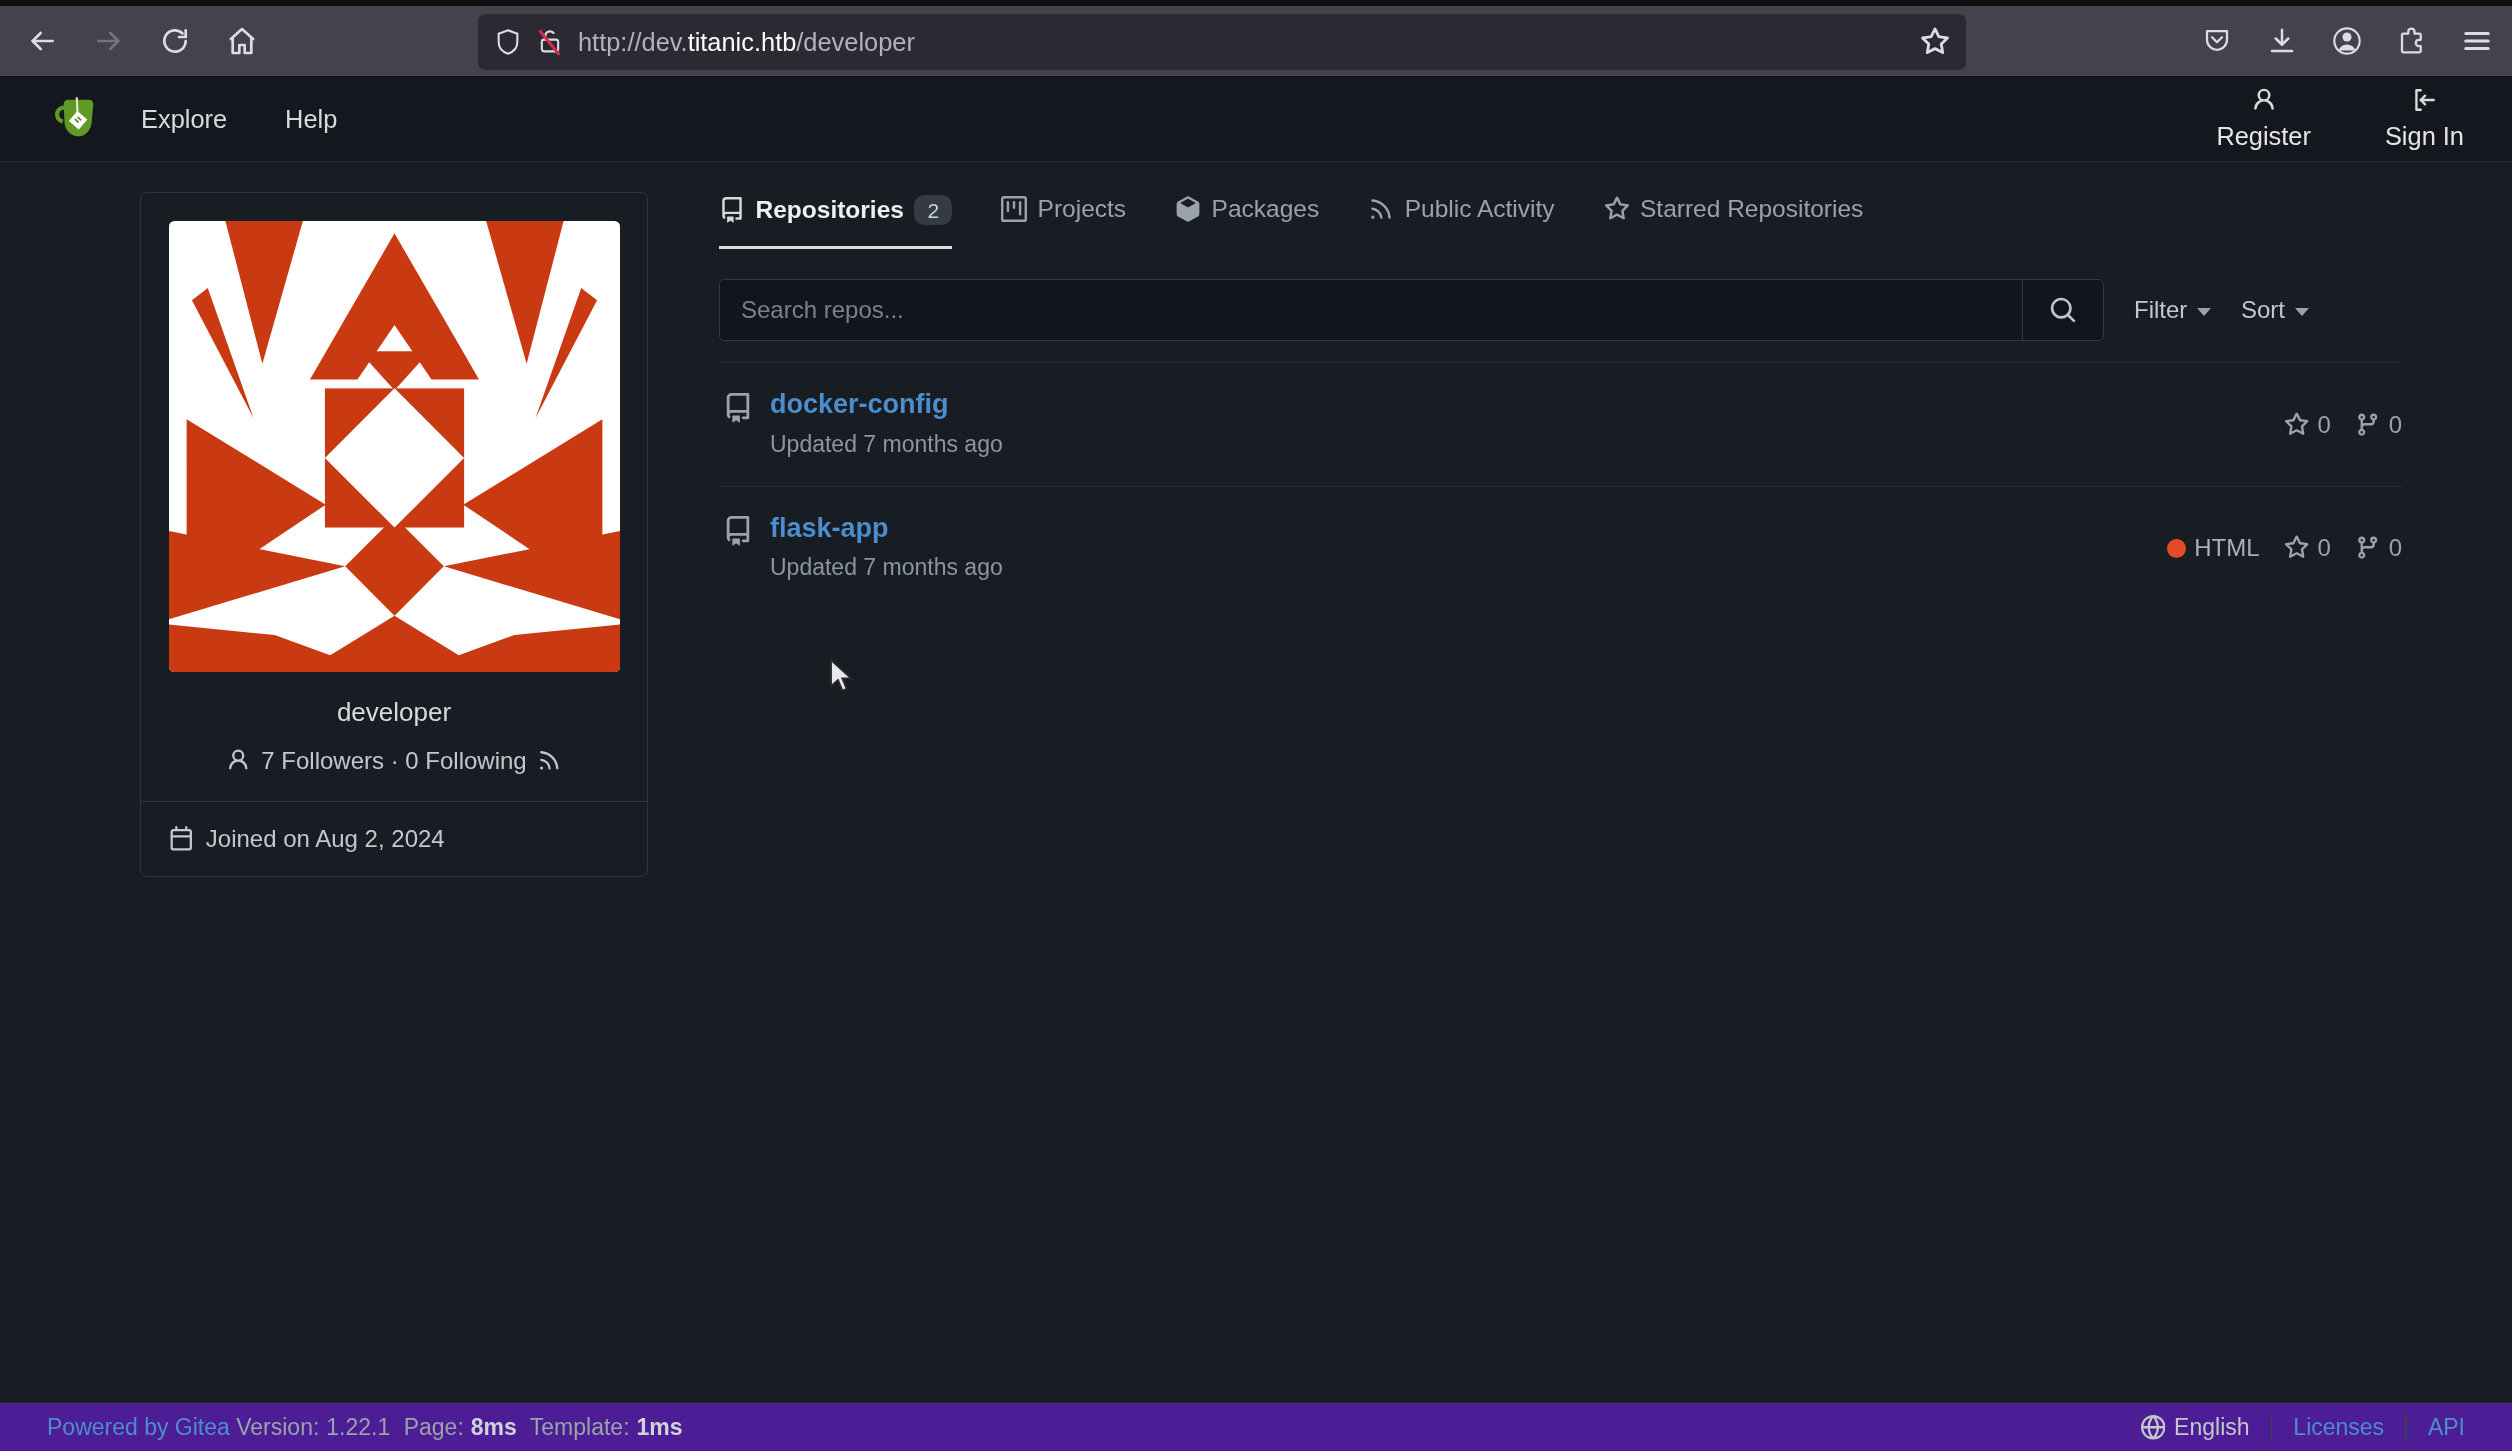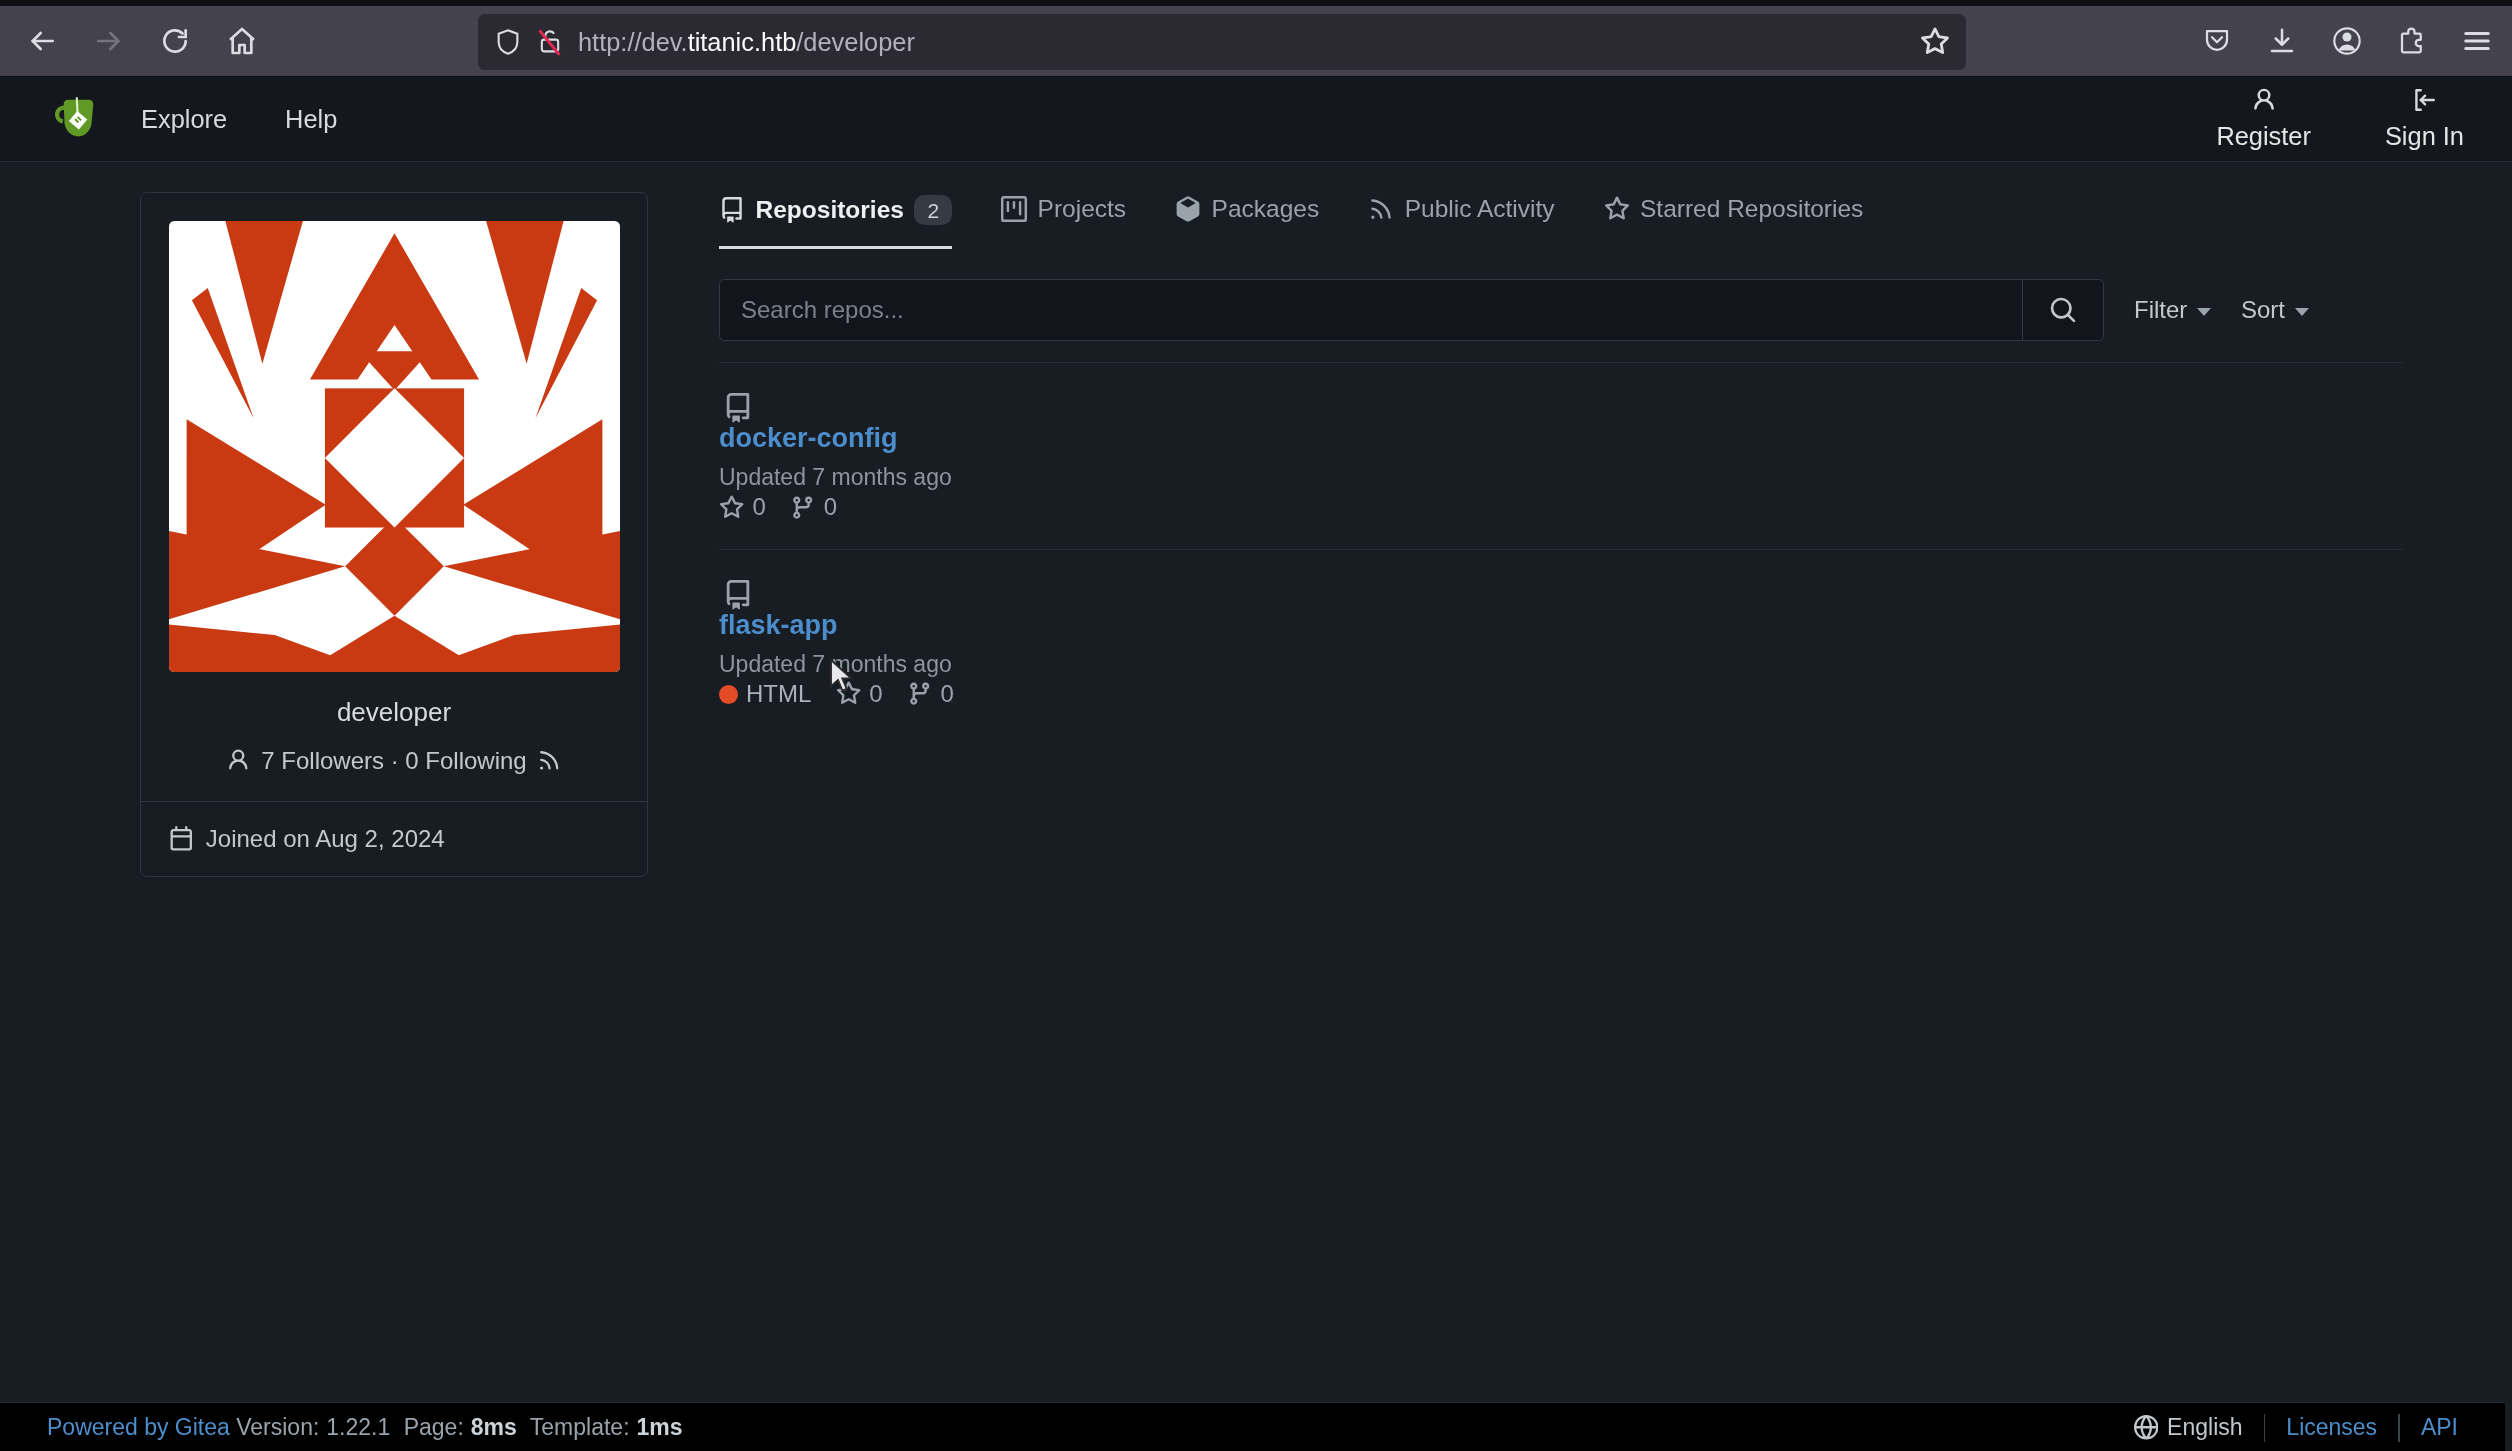--- a/index.html
+++ b/index.html
@@ -96,37 +96,37 @@
   }
   .search-box input::placeholder { color: #7a828b; }
   .search-btn {
     width: 81px; border-left: 0.9px solid #313941; display: flex;
     align-items: center; justify-content: center; color: #c0c6cc; background: transparent;
   }
   .dropdown { display: flex; align-items: center; gap: 9.6px; font-size: 24px; color: #c3c8cd; margin-left: 30px; }
   .caret { width: 0; height: 0; border-left: 7px solid transparent; border-right: 7px solid transparent; border-top: 8.8px solid #9aa2aa; margin-top: 3.5px; }
 
   .repo-list { margin-top: 21px; border-top: 0.9px solid #262d34; }
-  .repo-row { display: flex; padding: 26px 0 28px; flex-direction: column; }
+  .repo-row { display: flex; padding: 26px 0 28px; }
   .repo-row + .repo-row { border-top: 0.9px solid #262d34; }
   .repo-icon { color: #9aa2aa; margin: 3.5px 17.5px 0 3.5px; }
   .repo-main { flex: 1; }
   .repo-name { font-size: 27px; font-weight: bold; color: #4c8dcc; }
   .repo-updated { font-size: 23px; color: #8d959d; margin-top: 10.5px; }
   .repo-meta { display: flex; align-items: center; gap: 24.5px; margin-top: 1.8px; color: #9aa2aa; font-size: 24px; }
   .meta-item { display: flex; align-items: center; gap: 8px; }
   .meta-item svg { color: #9aa2aa; }
   .lang-dot { width: 19px; height: 19px; border-radius: 50%; background: #e34c26; }
   .lang-label { color: #aab1b8; }
 
   
   .footer {
-    position: absolute; left: 0; right: 7px; bottom: 0; height: 50px;
+    position: absolute; left: 0; right: 0; bottom: 0; height: 50px;
     border-top: 0.9px solid #262d34; display: flex; align-items: center;
-    padding: 8px 47px; font-size: 23px; color: #9aa2aa; background: #000000;
+    padding: 8px 47px; font-size: 23px; color: #9aa2aa; background: #4c1d95;
   }
   .footer a, .link-blue { color: #4c8dcc; text-decoration: none; }
   .footer .strong { color: #ced3d8; font-weight: bold; }
   .footer-left span { margin-right: 7px; }
   .footer-right { margin-left: auto; display: flex; align-items: center; }
   .footer-right .globe-wrap { display: flex; align-items: center; gap: 8.8px; color: #c3c8cd; }
   .footer-sep { width: 1.8px; height: 28px; background: #3a424a; margin: 0 21px; }
 
   .mouse-cursor { position: absolute; left: 824px; top: 496px; pointer-events: none; z-index: 50; }
 </style>

